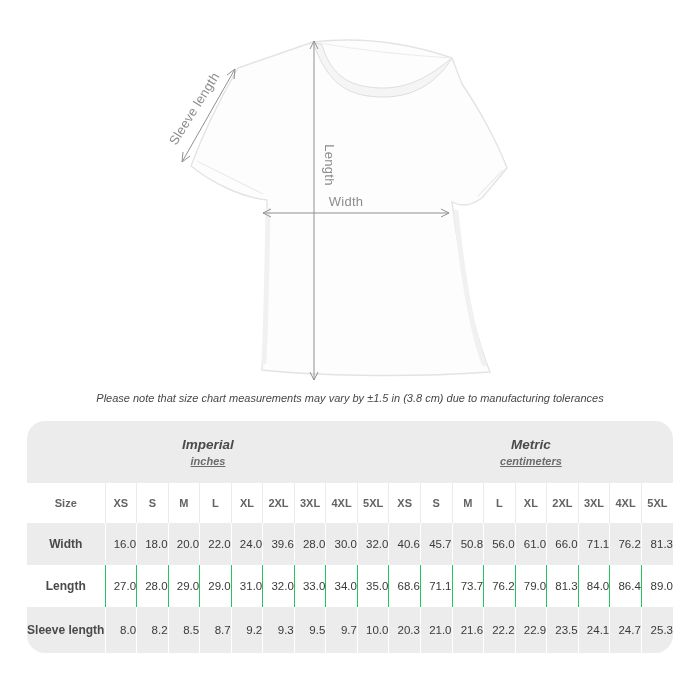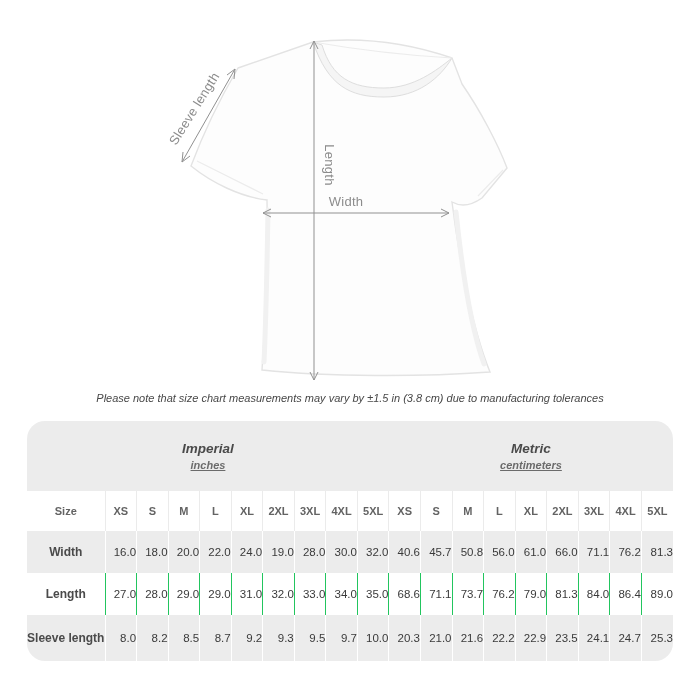--- a/index.html
+++ b/index.html
@@ -25,21 +25,21 @@
   }
   
   .tablewrap{
     width:646px;margin:0 auto;border-radius:18px;overflow:hidden;background:#ffffff;
   }
   table.sizes{
     width:646px;border-collapse:collapse;table-layout:fixed;
   }
   col.labcol{width:78px;}
   tr.groups th{
-    background:#ececec;height:70px;vertical-align:middle;text-align:center;padding:0;
+    background:#ececec;height:62px;vertical-align:middle;text-align:center;padding:0;
   }
   .gl{font-size:13.5px;font-weight:bold;font-style:italic;color:#4a4a4a;line-height:1.35;}
   .gu{font-size:11px;font-style:italic;color:#6b6b6b;line-height:1.2;text-decoration:underline;}
   tr.sizehdr th{
     background:#ffffff;height:40px;font-size:11px;font-weight:bold;color:#636363;
     text-align:center;border-left:1px solid #ebebeb;padding:0;
   }
   tr.sizehdr th:first-child{border-left:none;}
   th.rowlab{font-size:12px;font-weight:bold;color:#4a4a4a;text-align:center;padding:0;}
   tbody td{
@@ -143,21 +143,21 @@
       </thead>
       <tbody id="table-body">
 
       <tr class="band">
             <th class="rowlab">Width</th>
             <td>16.0</td>
             <td>18.0</td>
             <td>20.0</td>
             <td>22.0</td>
             <td>24.0</td>
-            <td>19.0</td>
+            <td>39.6</td>
             <td>28.0</td>
             <td>30.0</td>
             <td>32.0</td>
             <td>40.6</td>
             <td>45.7</td>
             <td>50.8</td>
             <td>56.0</td>
             <td>61.0</td>
             <td>66.0</td>
             <td>71.1</td>

